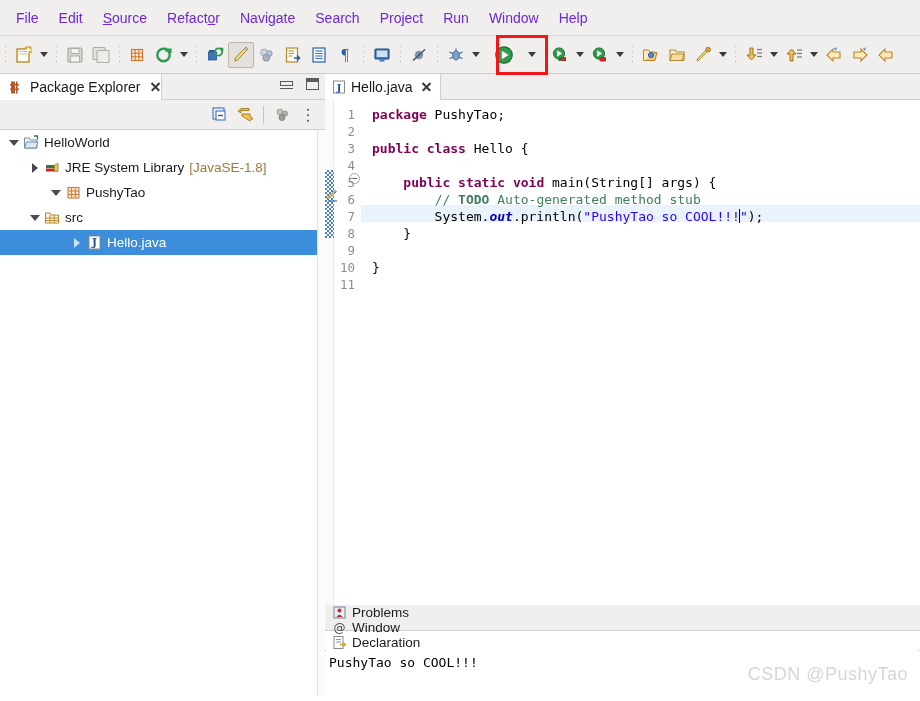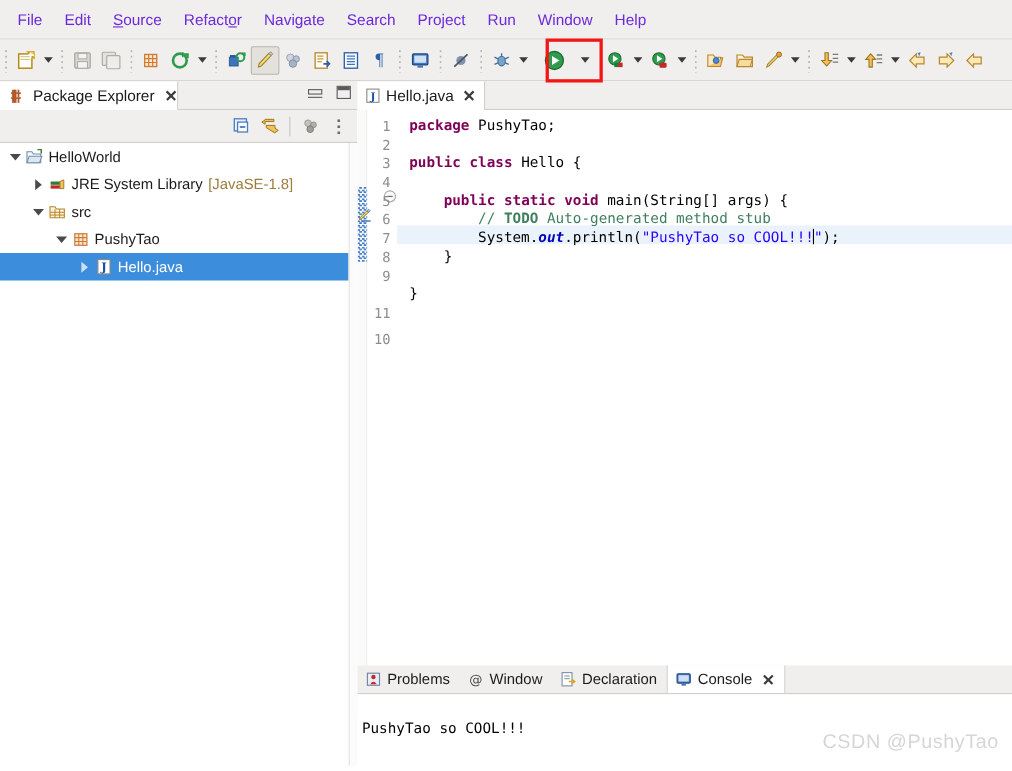--- a/index.html
+++ b/index.html
@@ -388,20 +388,21 @@
     background: #ffffff;
   }
   .bt-tabrow {
     position: absolute; left: 0; top: 0;
     width: 595px; height: 26px;
     background: #f0efee;
     border-bottom: 1px solid #d2cfca;
     display: flex;
     align-items: stretch;
     box-sizing: border-box;
+    flex-direction: column;
   }
   .bt-tab {
     display: flex; align-items: center;
     padding: 0 9px 0 7px;
     font-size: 13.5px;
     color: #1b1b1b;
     white-space: nowrap;
     box-sizing: border-box;
   }
   .bt-tab.active {
@@ -773,49 +774,49 @@
           <span class="tree-icon">
             <svg width="17" height="17" viewBox="0 0 17 17">
               <rect x="2" y="6" width="8.5" height="3" fill="#2e7d32"></rect>
               <rect x="2" y="9.5" width="8.5" height="3" fill="#c62828"></rect>
               <polygon points="10.5,6 14,4.5 14,12.5 10.5,12.5" fill="#f2c157" stroke="#9b7520" stroke-width=".8"></polygon>
             </svg>
           </span>
           <span class="tree-label">JRE System Library</span>
           <span class="tree-sub">[JavaSE-1.8]</span>
         </div>
+        <div class="tree-row" style="padding-left: 48px;">
+          <span class="tw-arrow open">
+            <i></i>
+          </span>
+          <span class="tree-icon">
+            <svg width="17" height="17" viewBox="0 0 17 17">
+              <rect x="3" y="3.5" width="11" height="10.5" fill="#fbe7d2" stroke="#cf7b34" stroke-width="1.1"></rect>
+              <line x1="3" y1="7" x2="14" y2="7" stroke="#cf7b34" stroke-width="1"></line>
+              <line x1="3" y1="10.5" x2="14" y2="10.5" stroke="#cf7b34" stroke-width="1"></line>
+              <line x1="6.6" y1="3.5" x2="6.6" y2="14" stroke="#cf7b34" stroke-width="1"></line>
+              <line x1="10.3" y1="3.5" x2="10.3" y2="14" stroke="#cf7b34" stroke-width="1"></line>
+            </svg>
+          </span>
+          <span class="tree-label">PushyTao</span>
+        </div>
         <div class="tree-row" style="padding-left: 27px;">
           <span class="tw-arrow open">
             <i></i>
           </span>
           <span class="tree-icon">
             <svg width="17" height="17" viewBox="0 0 17 17">
               <path d="M1.5 14 L1.5 4 L6 4 L7.3 6 L14.5 6 L14.5 14 Z" fill="#fdf3dc" stroke="#b8862c" stroke-width="1"></path>
               <line x1="1.5" y1="9" x2="14.5" y2="9" stroke="#b8862c" stroke-width=".9"></line>
               <line x1="1.5" y1="11.5" x2="14.5" y2="11.5" stroke="#b8862c" stroke-width=".9"></line>
               <line x1="6" y1="6" x2="6" y2="14" stroke="#b8862c" stroke-width=".9"></line>
               <line x1="10.2" y1="6" x2="10.2" y2="14" stroke="#b8862c" stroke-width=".9"></line>
             </svg>
           </span>
           <span class="tree-label">src</span>
-        </div>
-        <div class="tree-row" style="padding-left: 48px;">
-          <span class="tw-arrow open">
-            <i></i>
-          </span>
-          <span class="tree-icon">
-            <svg width="17" height="17" viewBox="0 0 17 17">
-              <rect x="3" y="3.5" width="11" height="10.5" fill="#fbe7d2" stroke="#cf7b34" stroke-width="1.1"></rect>
-              <line x1="3" y1="7" x2="14" y2="7" stroke="#cf7b34" stroke-width="1"></line>
-              <line x1="3" y1="10.5" x2="14" y2="10.5" stroke="#cf7b34" stroke-width="1"></line>
-              <line x1="6.6" y1="3.5" x2="6.6" y2="14" stroke="#cf7b34" stroke-width="1"></line>
-              <line x1="10.3" y1="3.5" x2="10.3" y2="14" stroke="#cf7b34" stroke-width="1"></line>
-            </svg>
-          </span>
-          <span class="tree-label">PushyTao</span>
         </div>
         <div class="tree-row selected" style="padding-left: 69px;">
           <span class="tw-arrow closed">
             <i></i>
           </span>
           <span class="tree-icon">
             <svg width="17" height="17" viewBox="0 0 17 17">
               <rect x="3" y="2" width="11" height="13" fill="#ffffff" stroke="#8a8a84" stroke-width="1"></rect>
               <text x="8.5" y="12" font-family="DejaVu Serif, serif" font-size="10.5" fill="#1f4fa3" text-anchor="middle" font-weight="bold">J</text>
             </svg>
@@ -867,21 +868,21 @@
           <div class="ln" style="top: 74px;">5</div>
           <div class="codeline" style="top: 74px;">    <span class="kw">public</span> <span class="kw">static</span> <span class="kw">void</span> main(String[] args) {</div>
           <div class="ln" style="top: 91px;">6</div>
           <div class="codeline" style="top: 91px;">        <span class="cmt">// </span><span class="todo">TODO</span><span class="cmt"> Auto-generated method stub</span></div>
           <div class="ln" style="top: 108px;">7</div>
           <div class="codeline" style="top: 108px;">        System.<span class="fld">out</span>.println(<span class="str">"PushyTao so COOL!!!</span><span class="caret"></span><span class="str">"</span>);</div>
           <div class="ln" style="top: 125px;">8</div>
           <div class="codeline" style="top: 125px;">    }</div>
           <div class="ln" style="top: 142px;">9</div>
           <div class="codeline" style="top: 142px;"></div>
-          <div class="ln" style="top: 159px; margin-top: 41px;">10</div>
+          <div class="ln" style="top: 159px;">10</div>
           <div class="codeline" style="top: 159px;">}</div>
           <div class="ln" style="top: 176px;">11</div>
           <div class="codeline" style="top: 176px;"></div>
         </div>
     </div>
   </div>
 
   <div class="bottom-panel">
     <div class="bt-tabrow" id="bt-tabrow">
         <div class="bt-tab">

